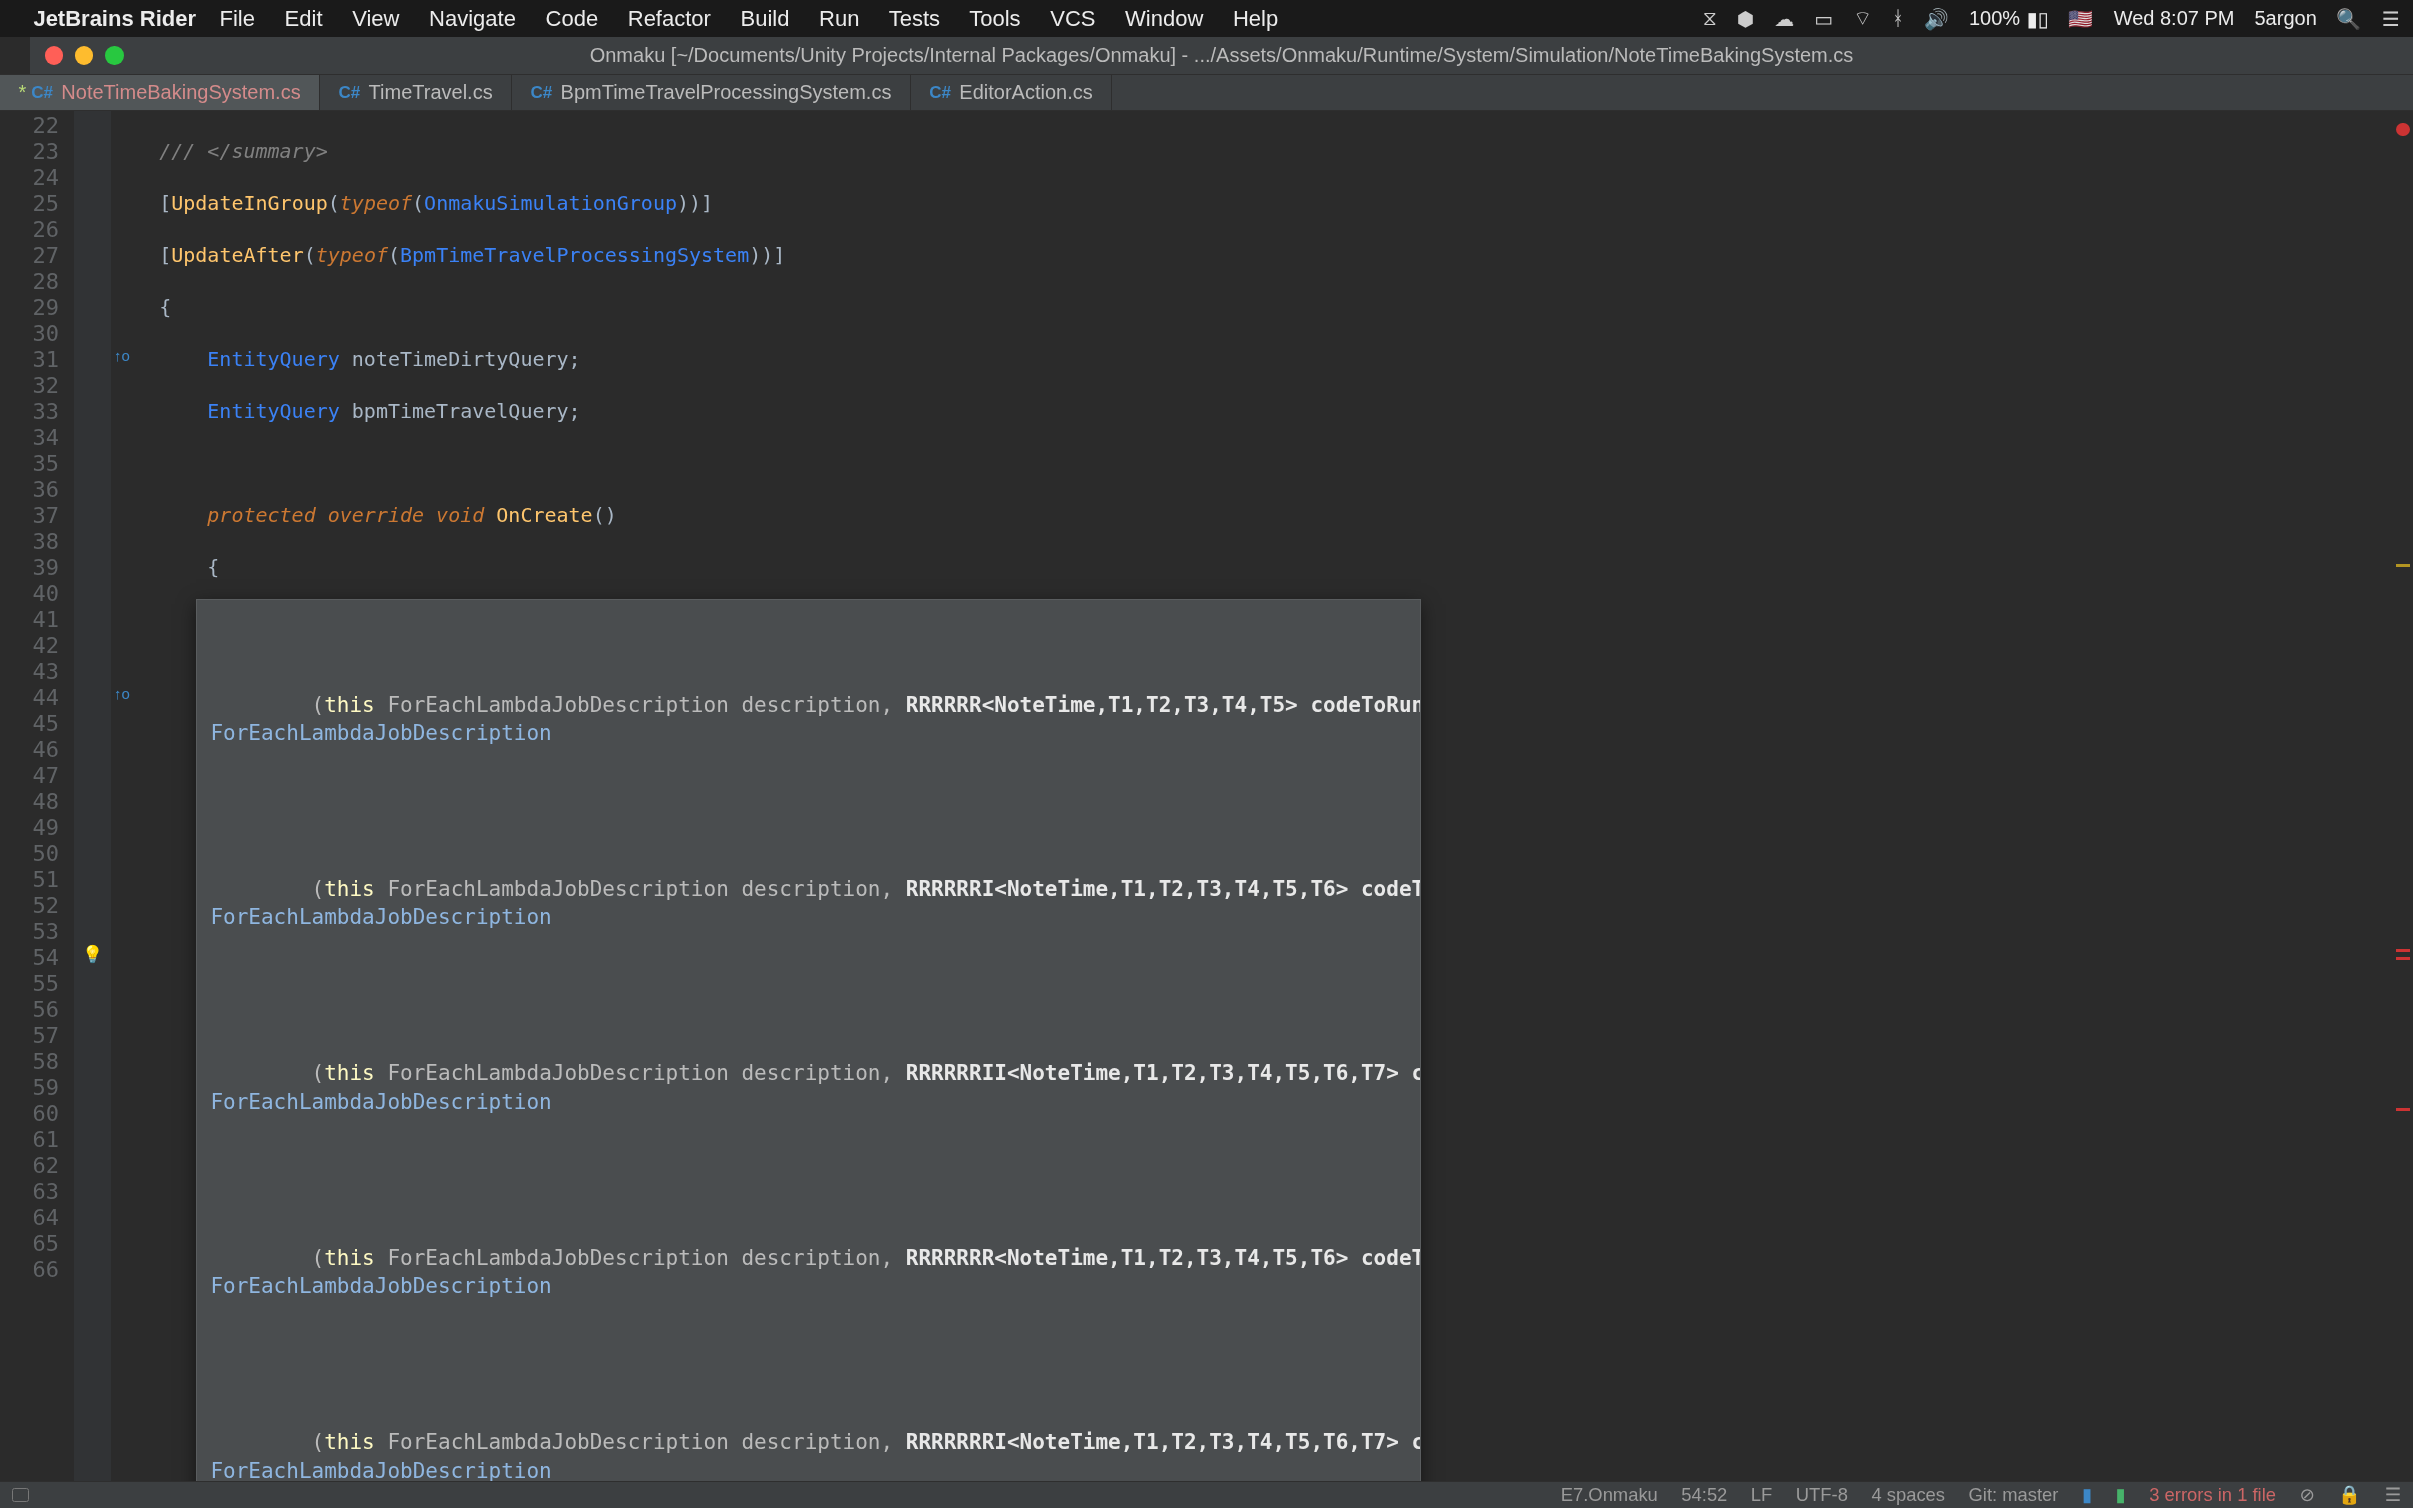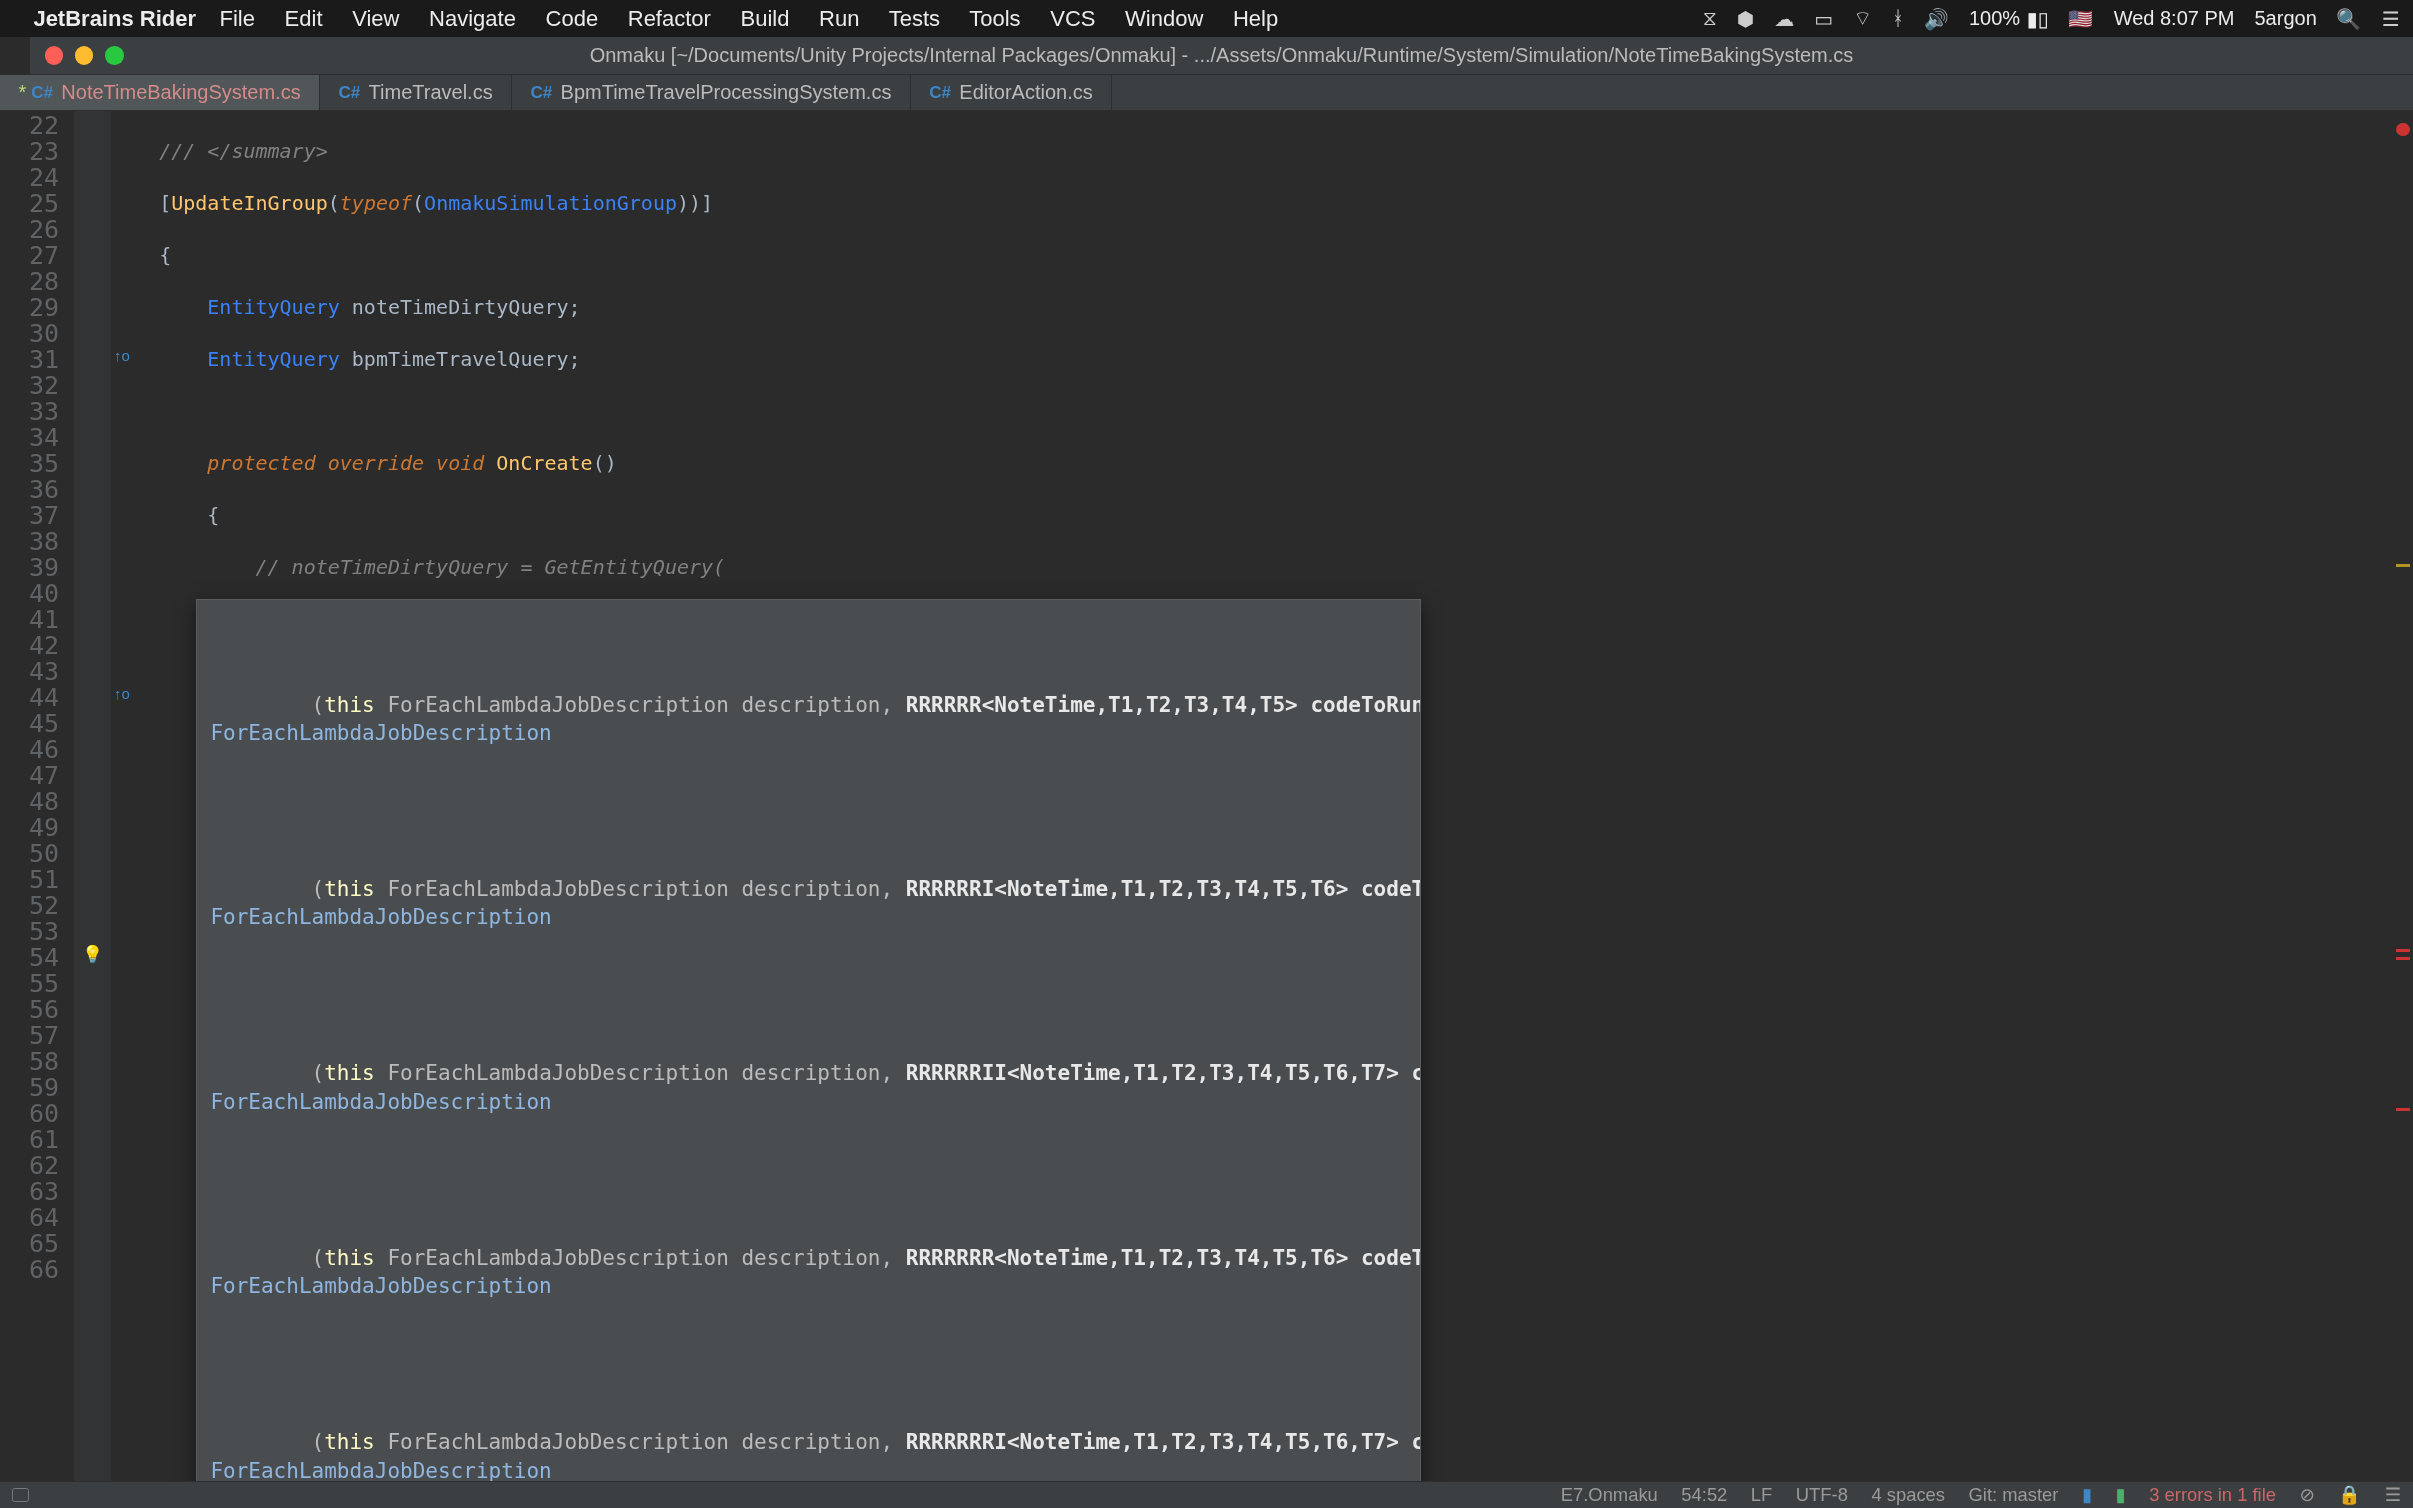--- a/index.html
+++ b/index.html
@@ -28,21 +28,21 @@
 
 .tabbar { position:absolute; top:74px; left:0; right:0; height:37px; background:#3c3f41; display:flex; border-top:0.8px solid #2e2e2e; border-bottom:0.8px solid #2e2e2e; }
 .tab { display:flex; align-items:center; padding:0 18.4px; color:#bbb; font-size:20px; border-right:0.8px solid #2e2e2e; gap:8.4px; }
 .tab.active { background:#515658; color:#d48b8b; }
 .tab .lang { color:#3c87c7; font-size:17px; font-weight:600; }
 .tab.active .lang { color:#3c87c7; }
 .tab.modified::before { content:"*"; color:#b8d977; margin-right:-3.4px; }
 
 
 .editor { position:absolute; top:111px; left:0; right:20px; bottom:27px; display:flex; background:#2b2b2b; }
-.gutter { width:74px; background:#2b2b2b; color:#606366; font-family:"Menlo","Consolas",monospace; font-size:25px; text-align:right; padding-right:15px; padding-top:1.7px; line-height:26px; user-select:none; }
+.gutter { width:74px; background:#2b2b2b; color:#606366; font-family:"Menlo","Consolas",monospace; font-size:22px; text-align:right; padding-right:15px; padding-top:1.7px; line-height:26px; user-select:none; }
 .gutter .ln { height:26px; }
 .marks { width:37px; background:#313335; }
 .code { flex:1; font-family:"Menlo","Consolas",monospace; font-size:20px; line-height:26px; color:#a9b7c6; position:relative; padding-top:1px; white-space:pre; }
 .code .line { height:26px; }
 
 
 .c-kw    { color:#cc7832; }
 .c-kwit  { color:#cc7832; font-style:italic; }
 .c-type  { color:#3b82f6; }
 .c-attr  { color:#ffc66d; }
@@ -201,20 +201,21 @@
 
   <div class="marks" style="position:relative;">
     <span class="ovmark" style="top:236px;position:absolute;">↑o</span>
     <span class="ovmark" style="top:574px;position:absolute;">↑o</span>
     <span class="bulb" style="top:833px;position:absolute;left:8.4px;">💡</span>
   </div>
 
   <div class="code">
 <div class="line">    <span class="c-comment">/// &lt;/summary&gt;</span></div>
 <div class="line">    [<span class="c-attr">UpdateInGroup</span>(<span class="c-kw c-ital">typeof</span>(<span class="c-type">OnmakuSimulationGroup</span>))]</div>
+<div class="line">    [<span class="c-attr">UpdateAfter</span>(<span class="c-kw c-ital">typeof</span>(<span class="c-type">BpmTimeTravelProcessingSystem</span>))]</div>
 <div class="line">    {</div>
 <div class="line">        <span class="c-type">EntityQuery</span> <span>noteTimeDirtyQuery;</span></div>
 <div class="line">        <span class="c-type">EntityQuery</span> <span>bpmTimeTravelQuery;</span></div>
 <div class="line"></div>
 <div class="line">        <span class="c-kwit">protected override void</span> <span class="c-method">OnCreate</span><span>()</span></div>
 <div class="line">        {</div>
 <div class="line">            <span class="c-comment">// noteTimeDirtyQuery = GetEntityQuery(</span></div>
 <div class="line">            <span class="c-comment">//     ComponentType.ReadOnly&lt;NoteTime&gt;(),</span></div>
 <div class="line">            <span class="c-comment">//     ComponentType.ReadOnly&lt;TimeDirty&gt;()</span></div>
 <div class="line">            <span class="c-comment">// );</span></div>

